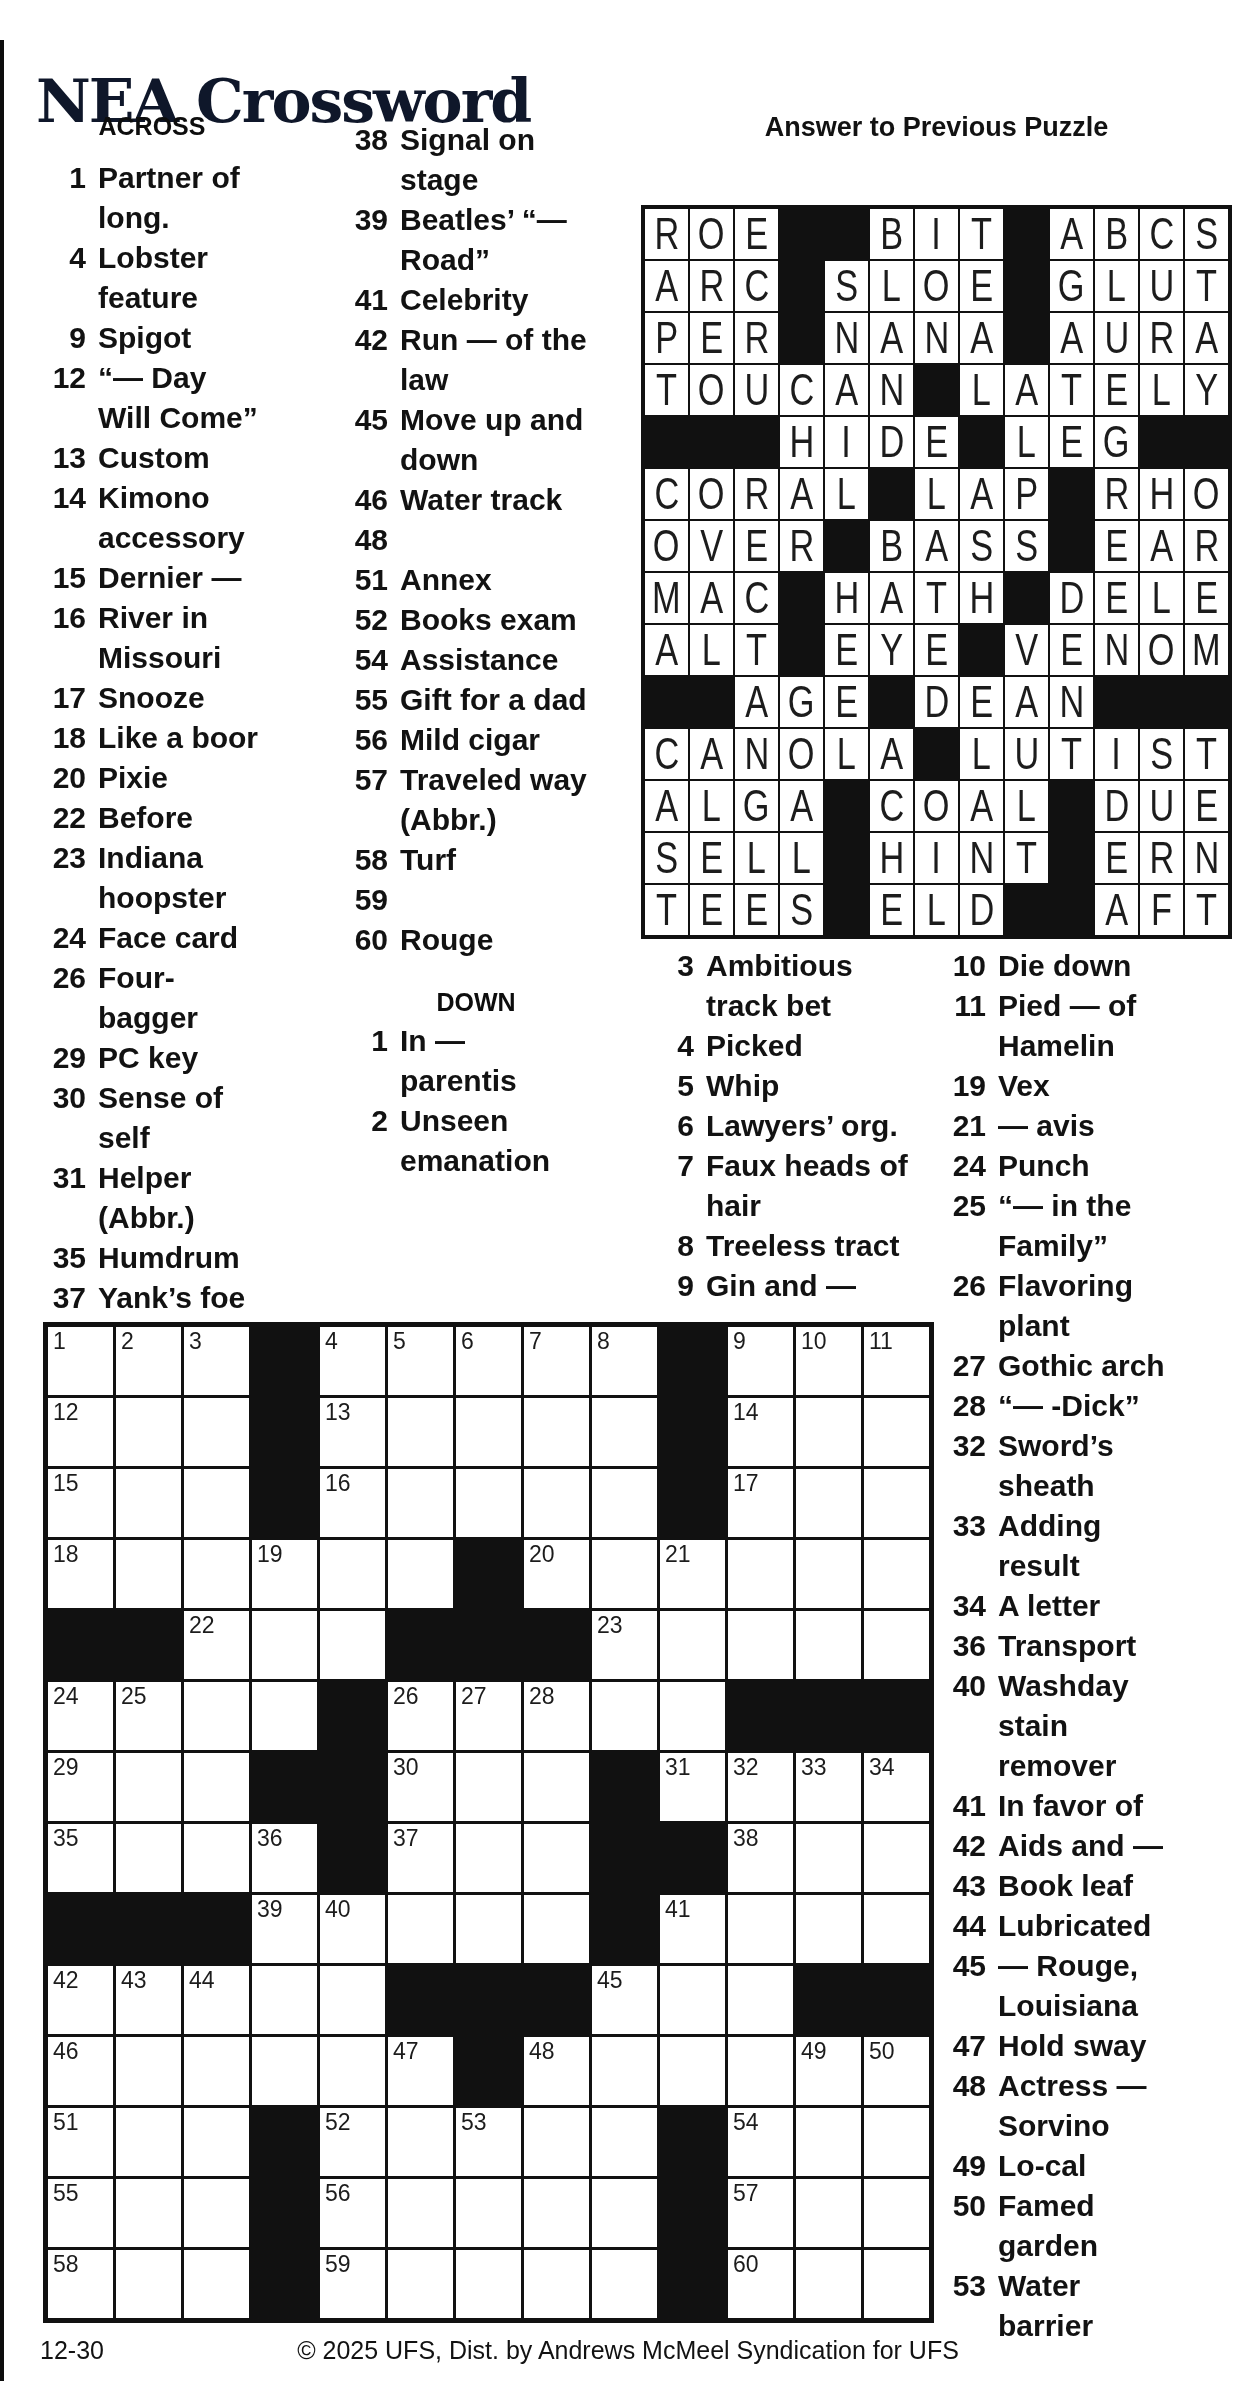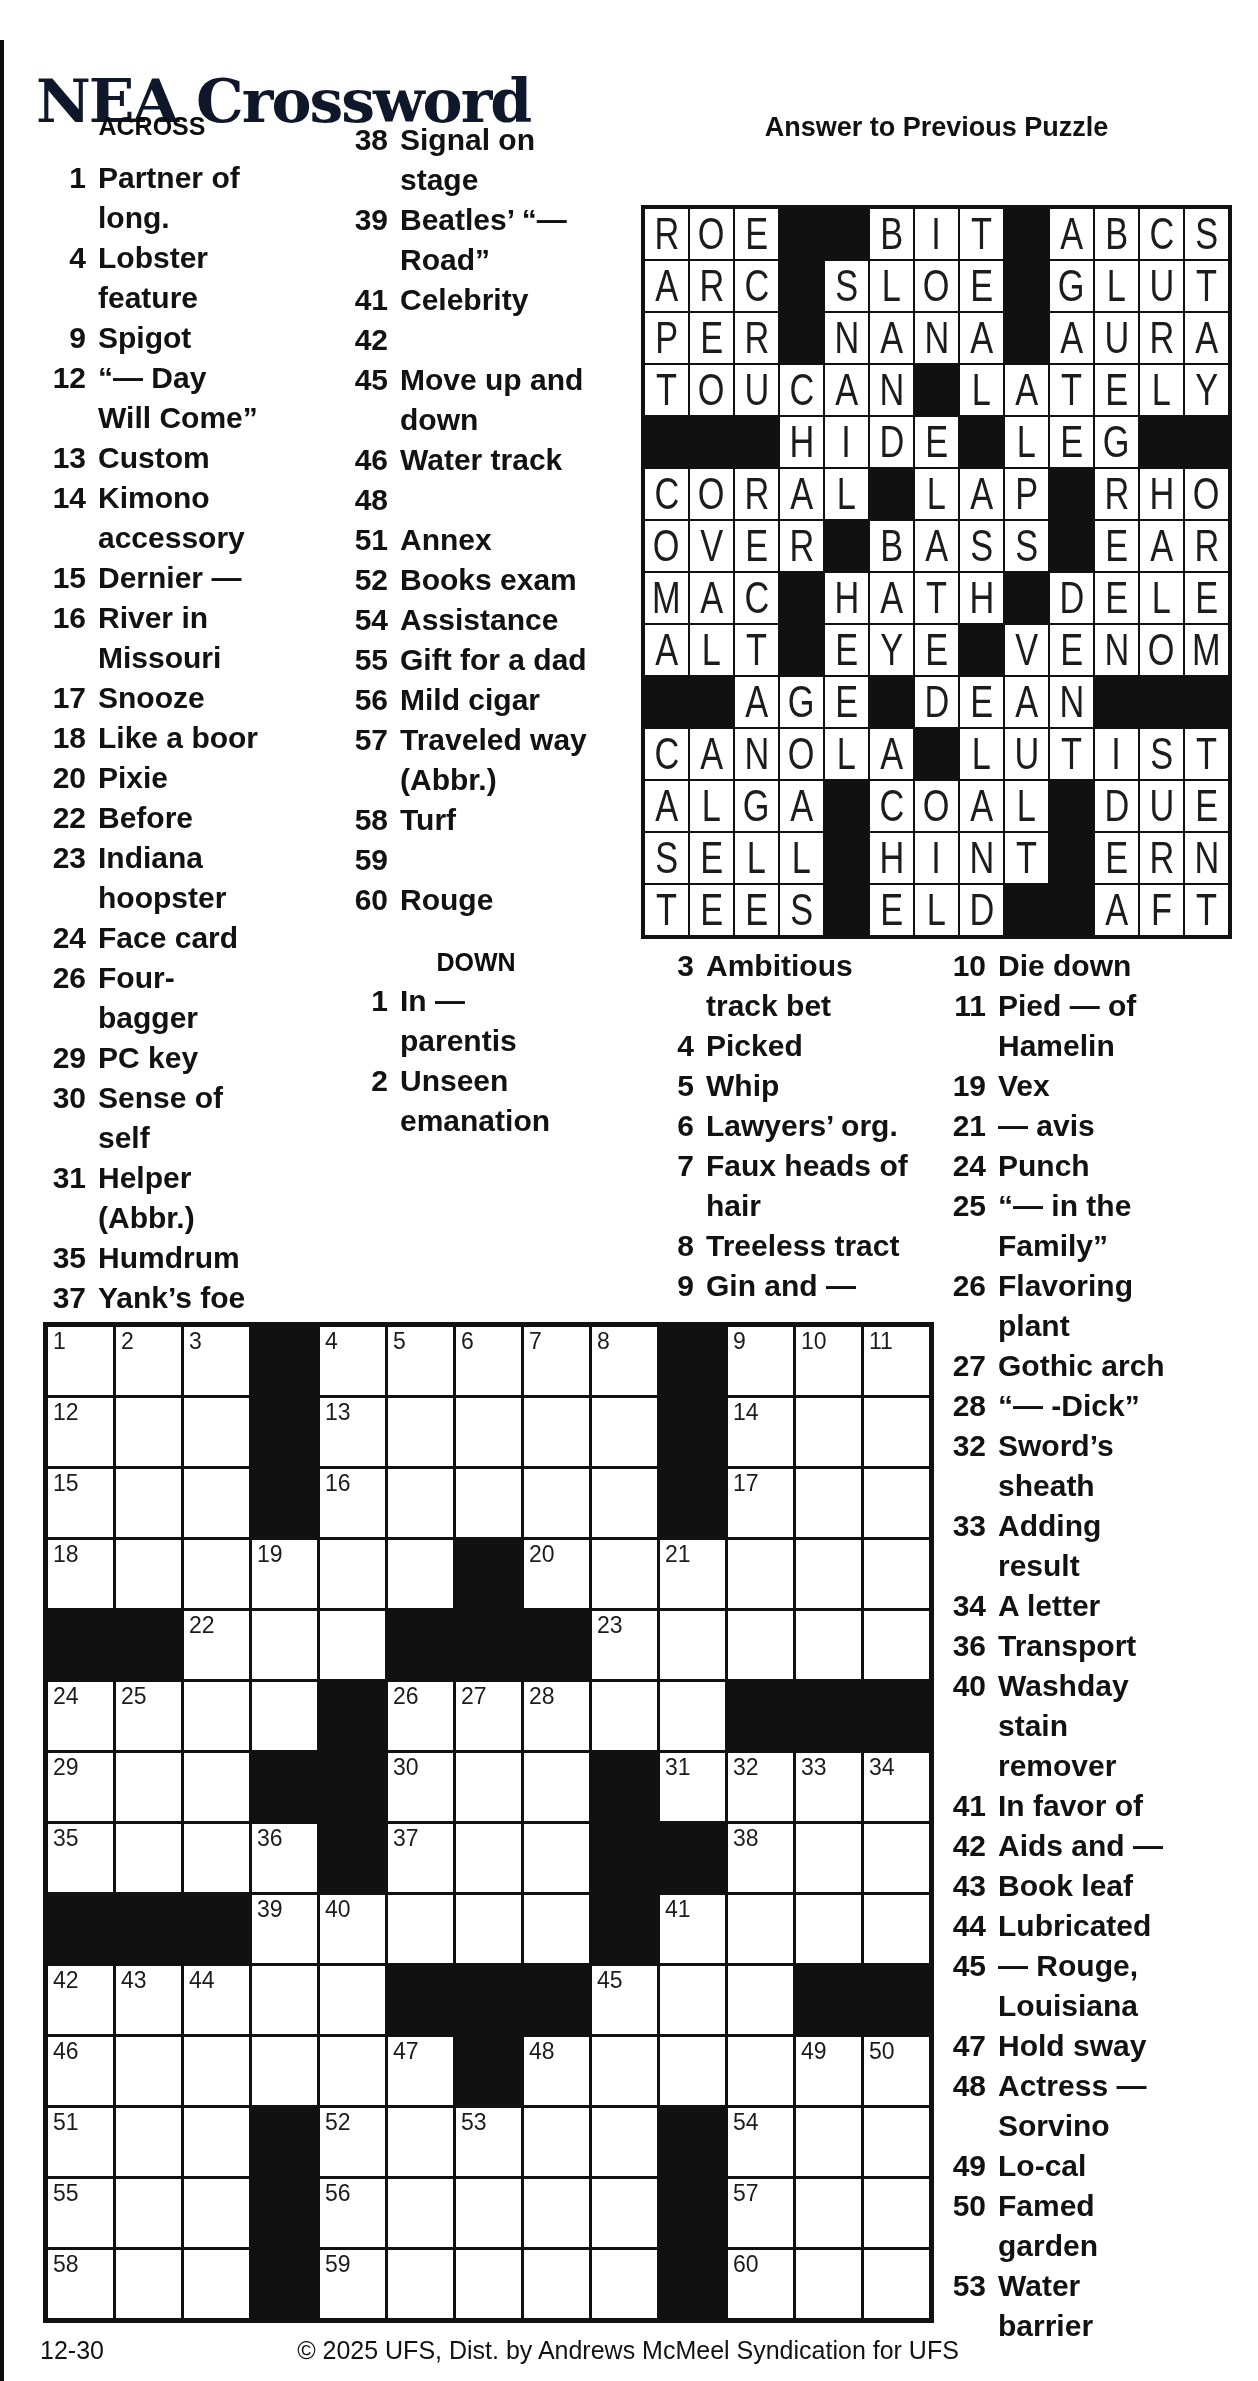--- a/index.html
+++ b/index.html
@@ -141,20 +141,21 @@
         <div class="clue">
           <span class="cnum">39</span>
           <span class="ctext">Beatles’ “— Road”</span>
         </div>
         <div class="clue">
           <span class="cnum">41</span>
           <span class="ctext">Celebrity</span>
         </div>
         <div class="clue">
           <span class="cnum">42</span>
+          <span class="ctext">Run — of the law</span>
         </div>
         <div class="clue">
           <span class="cnum">45</span>
           <span class="ctext">Move up and down</span>
         </div>
         <div class="clue">
           <span class="cnum">46</span>
           <span class="ctext">Water track</span>
         </div>
         <div class="clue">

